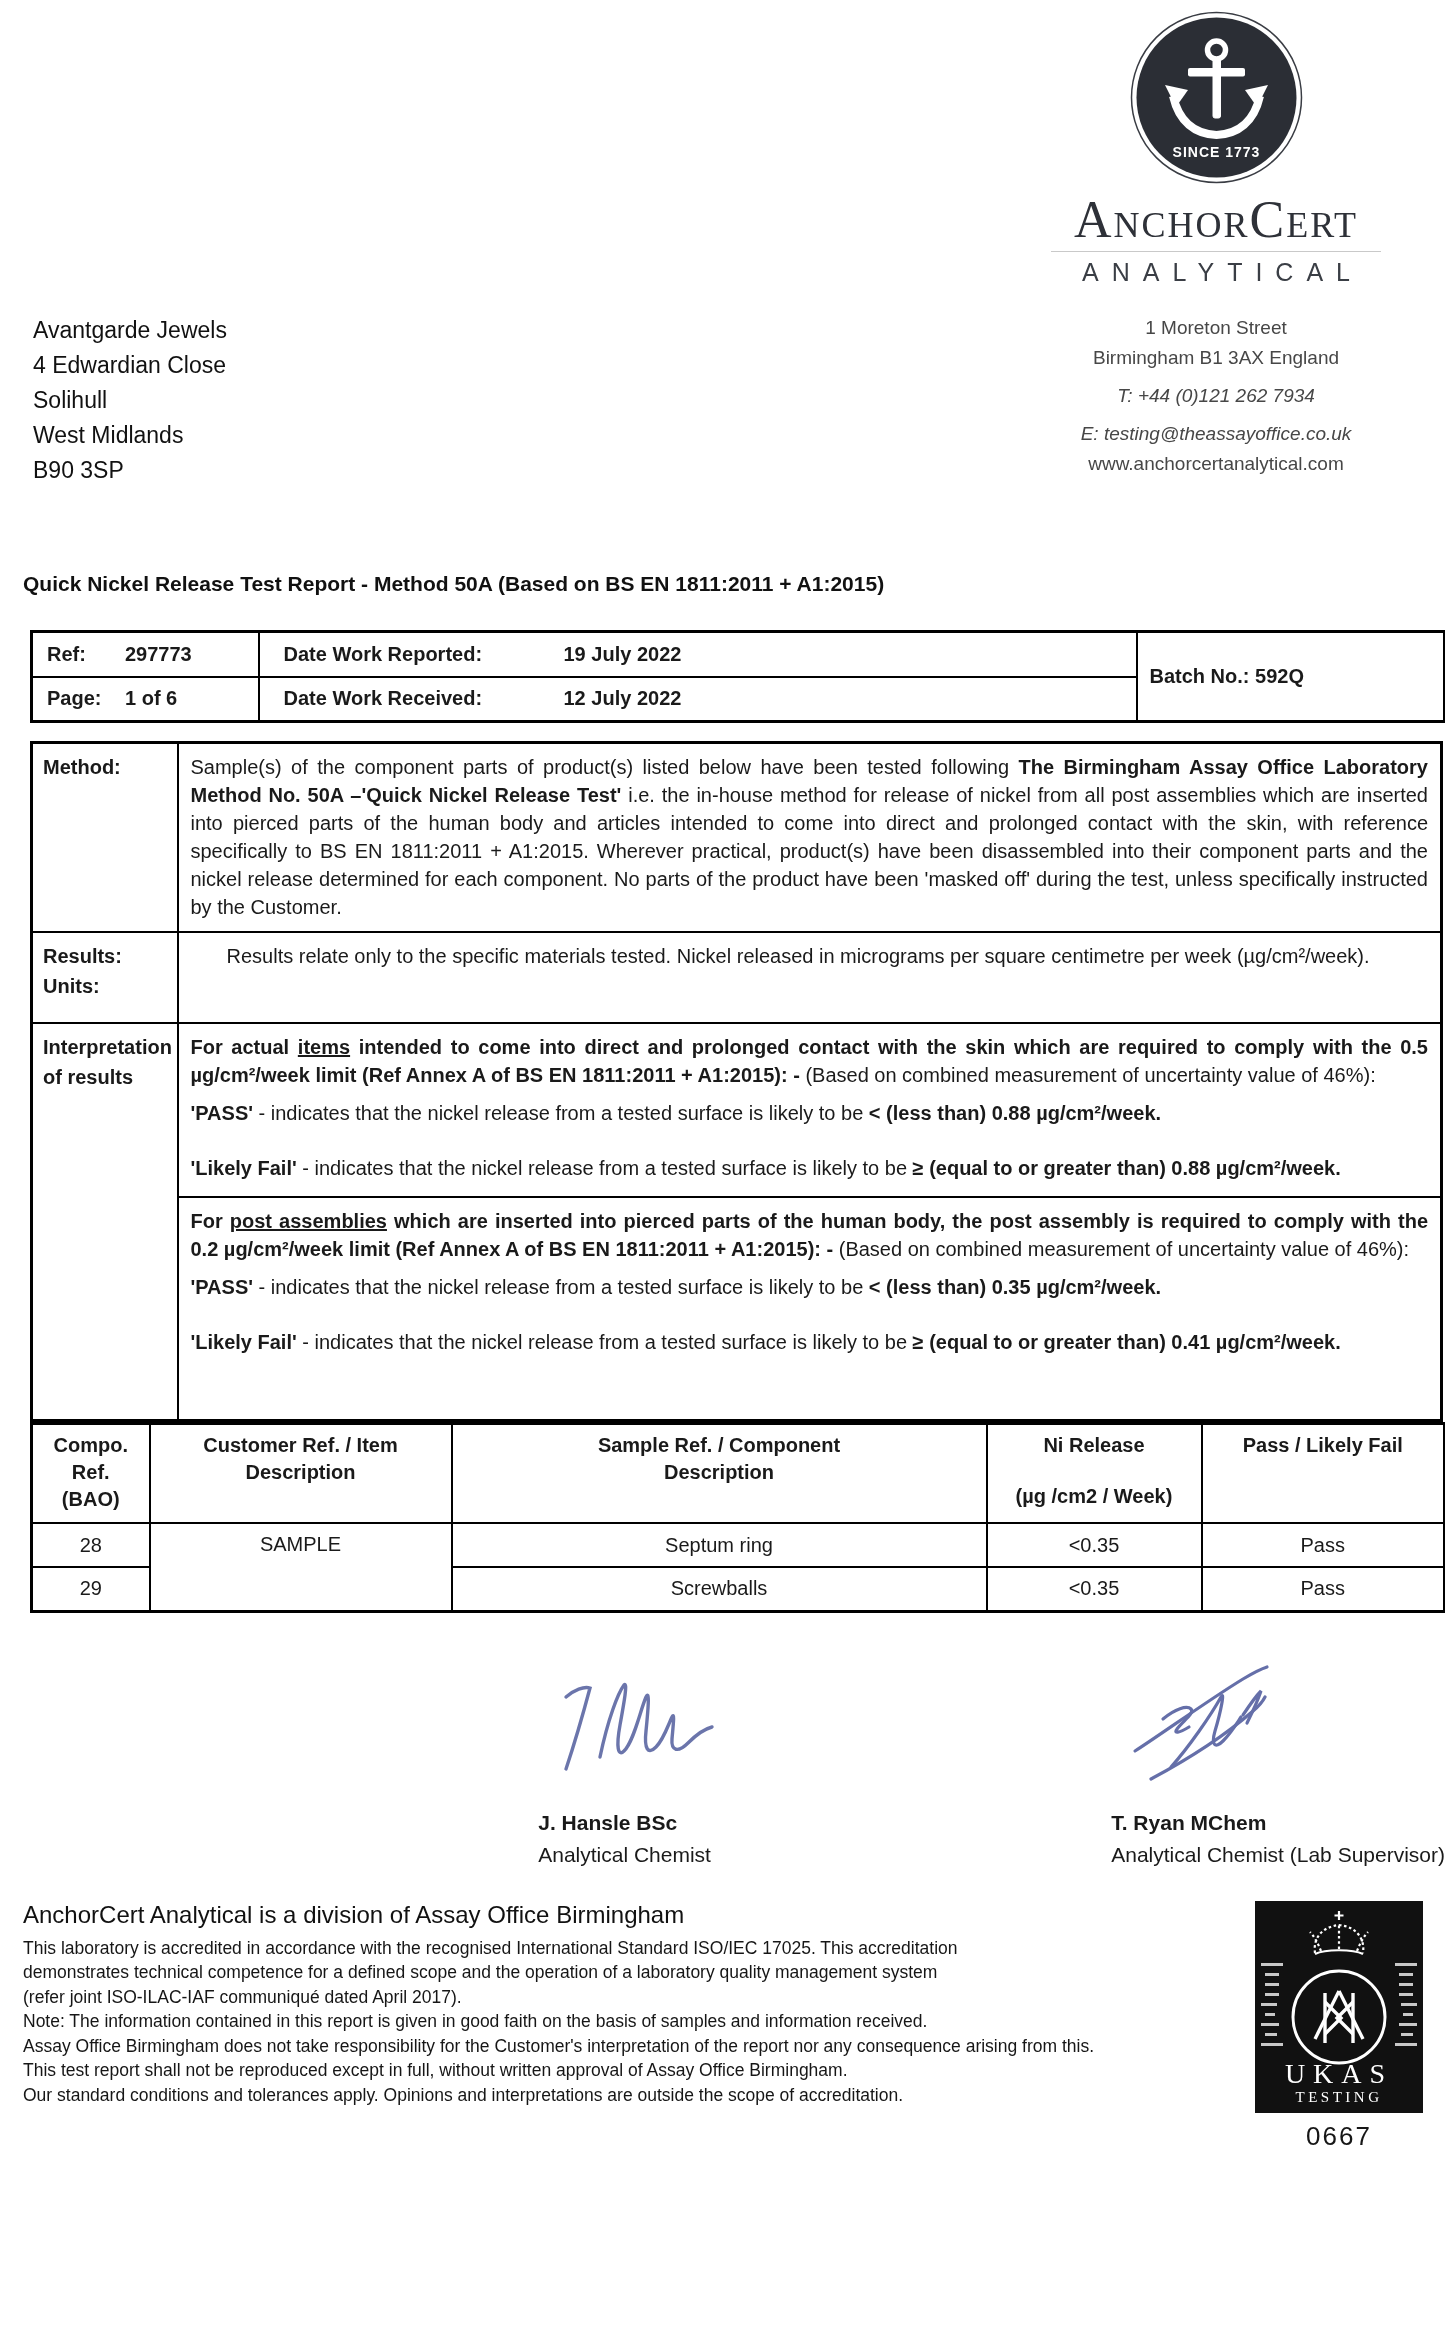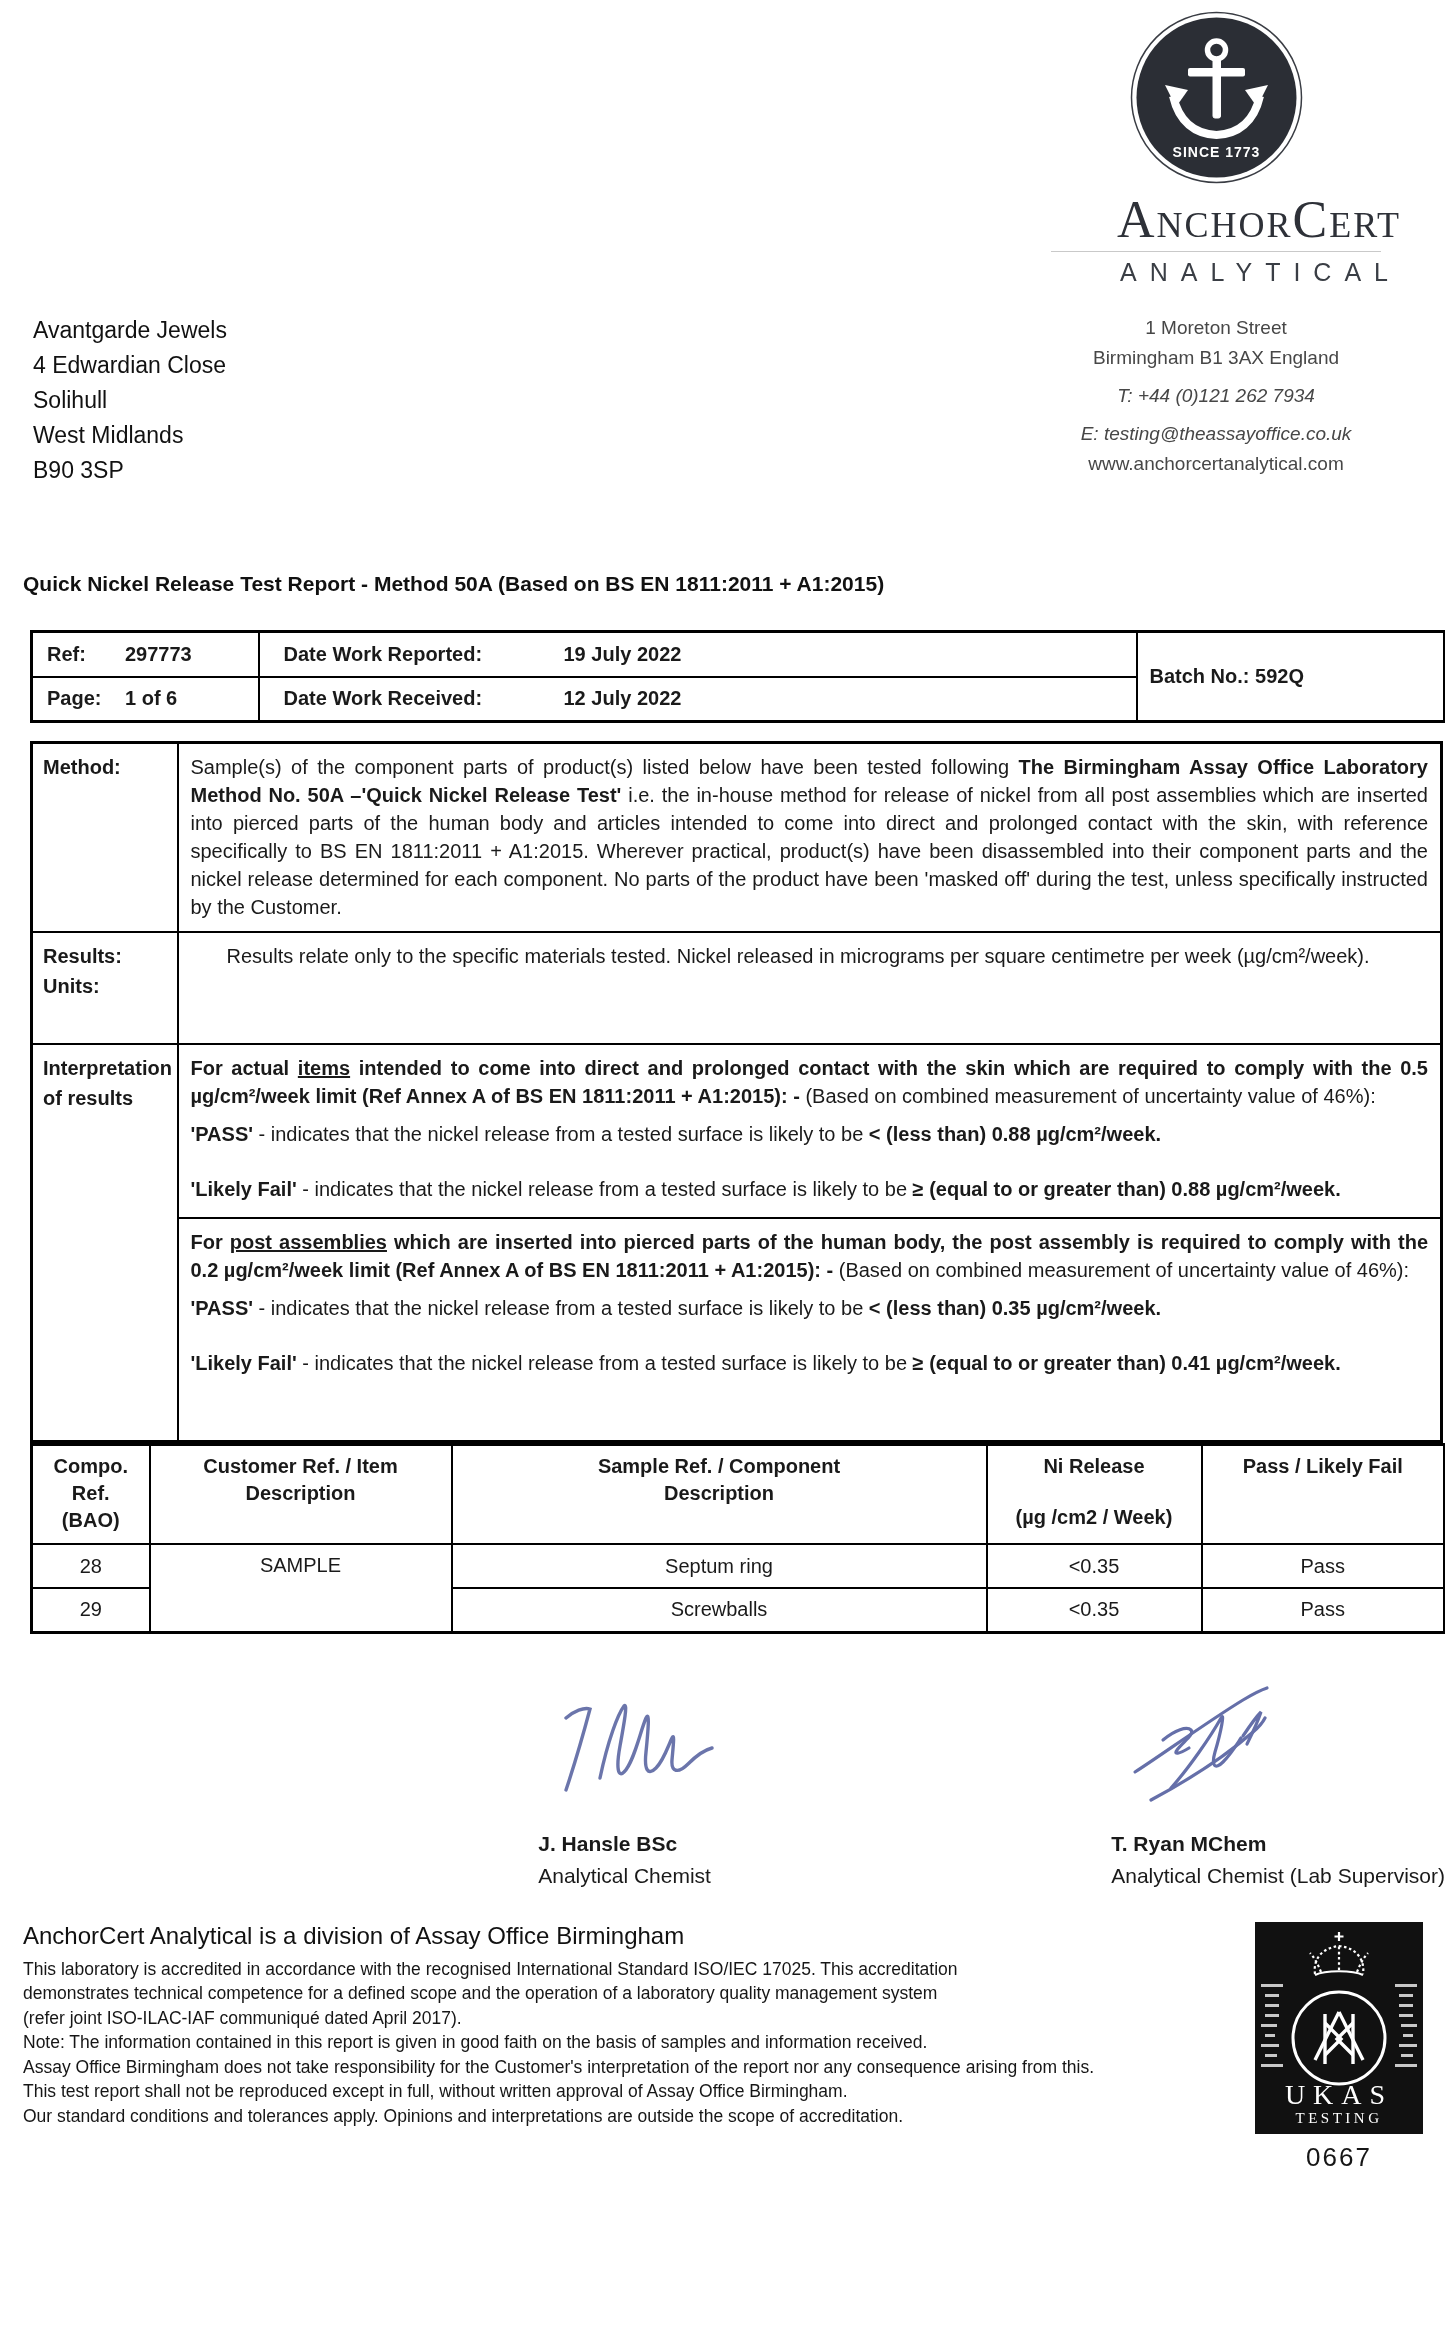--- a/index.html
+++ b/index.html
@@ -7,21 +7,21 @@
   body {
     width: 1445px; height: 2326px;
     font-family: "Liberation Sans", sans-serif;
     color: #1a1a1a;
     position: relative;
     overflow: hidden;
   }
   .page { width: 1445px; height: 2326px; position: relative; }
 
   
-  .logo-block { width: 370px; margin: 10px 44px 0 auto; text-align: right; }
+  .logo-block { width: 370px; margin: 10px 44px 0 auto; text-align: center; }
   .anchor-svg { display: block; margin: 0 auto; }
   .brand-caps {
     font-family: "Liberation Serif", serif;
     font-variant: small-caps;
     font-size: 52px; letter-spacing: 2px; color: #2e3138;
     line-height: 58px; margin-top: 6px;
   }
   .brand-rule { height: 1px; background: #c9c9c9; width: 330px; margin: 2px auto 6px auto; }
   .brand-sub { font-size: 25px; letter-spacing: 13px; color: #3a3e45; padding-left: 13px; }
 
@@ -45,21 +45,21 @@
   .meta-pair.wide { padding-left: 24px; }
   .meta-pair.wide .lab { width: 280px; }
   .batch-cell { padding-left: 12px; }
 
   
   .main-table { margin: 18px 0 0 30px; width: 1413px; border: 3px solid #000; table-layout: fixed; }
   .main-table td { border: 2px solid #000; vertical-align: top; }
   .main-lbl { width: 146px; font-weight: bold; font-size: 20px; line-height: 30px; padding: 8px 4px 0 10px; }
   .main-content { font-size: 20px; line-height: 28px; padding: 9px 12px 10px 12px; }
   .method-cell p { text-align: justify; }
-  .results-cell { height: 112px; padding-left: 48px; }
+  .results-cell { height: 91px; padding-left: 48px; }
   .interp-cell p { text-align: justify; }
   .interp-cell .p1 { margin-bottom: 10px; }
   .interp-cell .p2 { margin-bottom: 27px; }
   .interp-cell.b1 { height: 174px; }
   .interp-cell.b2 { height: 223px; }
   .seg-u { text-decoration: underline; }
 
   
   .res-table { margin: 0 0 0 30px; width: 1413px; border: 3px solid #000; table-layout: fixed; }
   .res-table td, .res-table th { border: 2px solid #000; font-size: 20px; }

